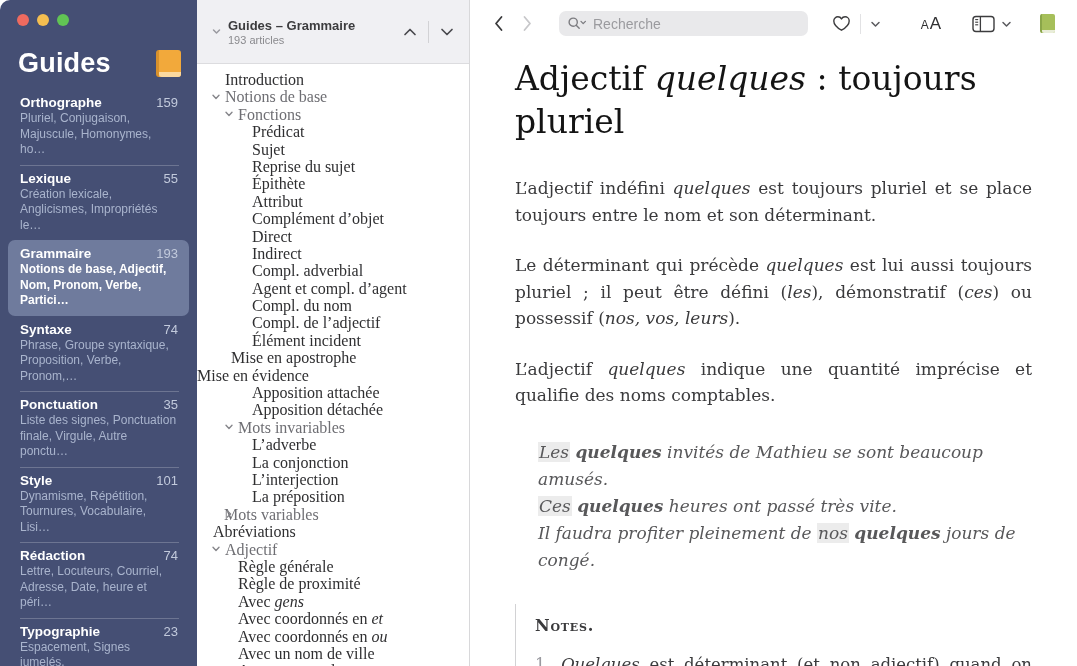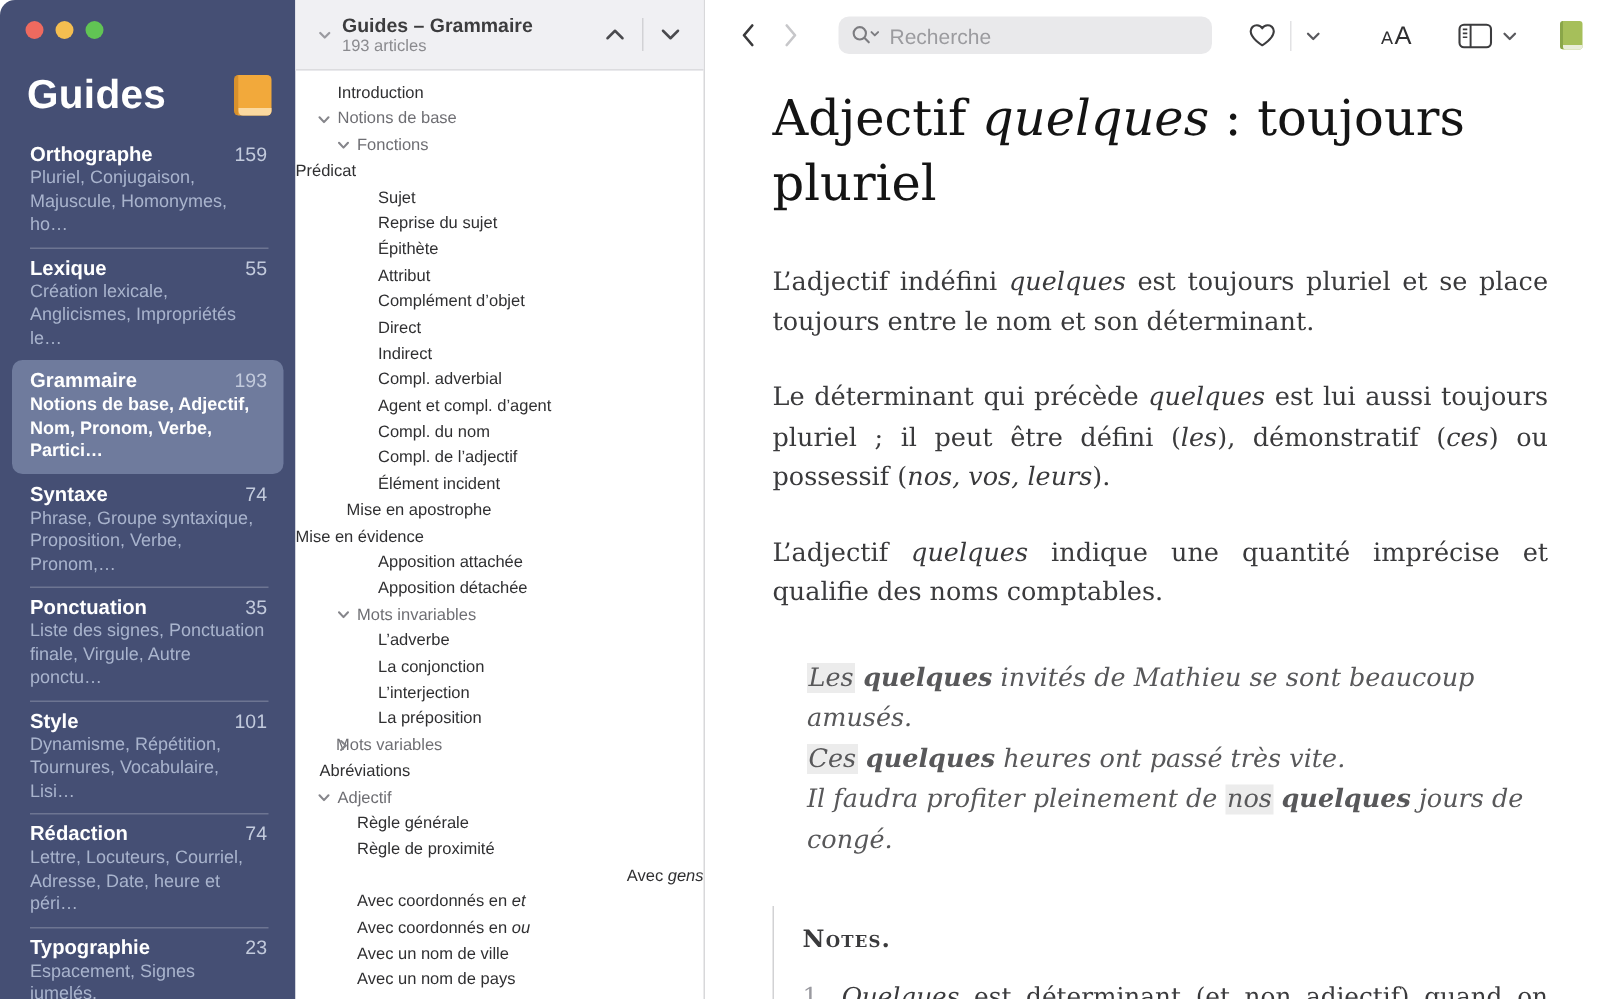--- a/index.html
+++ b/index.html
@@ -22,29 +22,29 @@
   .cat.selected { background:#6f7b9d; }
   .cat.selected::before, .cat.selected + .cat::before { border-top-color:transparent; }
   .cat-top { display:flex; justify-content:space-between; align-items:baseline; }
   .cat-name { font-size:13.5px; font-weight:bold; color:#ffffff; }
   .cat-count { font-size:13px; color:#c2cadc; font-weight:normal; }
   .cat-sub { font-size:12px; line-height:15.5px; color:#a9b4cd; margin-top:1px; }
   .cat.selected .cat-sub { color:#ffffff;font-weight:bold; }
 
   
   .middle { width:273px; min-width:273px; background:#fff; border-right:1px solid #d8d8da; display:flex; flex-direction:column; }
-  .m-header { height:47px; background:#f0f0f3; border-bottom:1px solid #dcdcdf; display:flex; align-items:center; padding:0 14px; }
+  .m-header { height:64px; background:#f0f0f3; border-bottom:1px solid #dcdcdf; display:flex; align-items:center; padding:0 14px; }
   .m-collapse { color:#9a9aa0; display:flex; align-items:center; margin-right:6px; }
   .m-titles { flex:1; min-width:0; }
   .m-title { font-size:13px; font-weight:bold; color:#3c3c3e; }
   .m-sub { font-size:11px; color:#8a8a8e; margin-top:1px; }
   .m-nav { display:flex; align-items:center; }
   .m-nav-sep { width:1px; height:22px; background:#d2d2d5; margin:0 10px; }
   .tree { flex:1; padding-top:7px; overflow:hidden; }
-  .tree-row { position:relative; height:17.4px; line-height:17.4px; font-size:11px; color:#2f2f31; white-space:nowrap; }
+  .tree-row { position:relative; height:17.4px; line-height:17.4px; font-size:16px; color:#2f2f31; white-space:nowrap;font-family:Liberation Serif, serif; }
   .tree-row.muted { color:#6e6e73; }
   .tree-chevron { position:absolute; top:3.5px; display:flex; }
 
   
   .content { flex:1; background:#fff; display:flex; flex-direction:column; overflow:hidden; }
   .toolbar { height:47px; display:flex; align-items:center; padding:0 22px 0 23px; flex:none; }
   .tb-btn { display:flex; align-items:center; justify-content:center; }
   .tb-back { margin-right:18px; }
   .tb-fwd { margin-right:26px; }
   .search { width:249px; height:25px; background:#e9e9eb; border:none; border-radius:7px; display:flex; align-items:center; padding:0 8px; margin-right:24px; }
@@ -203,21 +203,21 @@
         <div class="tree-row muted" style="padding-left: 28px;"><span class="tree-chevron" style="left: 14px;">
             <svg width="10" height="10" viewBox="0 0 10 10">
               <path d="M2 3.2 L5 6.4 L8 3.2" fill="none" stroke="#86868b" stroke-width="1.4" stroke-linecap="round" stroke-linejoin="round"></path>
             </svg>
           </span><span><span>Notions de base</span></span></div>
         <div class="tree-row muted" style="padding-left: 41px;"><span class="tree-chevron" style="left: 27px;">
             <svg width="10" height="10" viewBox="0 0 10 10">
               <path d="M2 3.2 L5 6.4 L8 3.2" fill="none" stroke="#86868b" stroke-width="1.4" stroke-linecap="round" stroke-linejoin="round"></path>
             </svg>
           </span><span><span>Fonctions</span></span></div>
-        <div class="tree-row" style=""><span><span>Prédicat</span></span></div>
+        <div class="tree-row" style="padding-left: 55px;"><span><span>Prédicat</span></span></div>
         <div class="tree-row" style="padding-left: 55px;"><span><span>Sujet</span></span></div>
         <div class="tree-row" style="padding-left: 55px;"><span><span>Reprise du sujet</span></span></div>
         <div class="tree-row" style="padding-left: 55px;"><span><span>Épithète</span></span></div>
         <div class="tree-row" style="padding-left: 55px;"><span><span>Attribut</span></span></div>
         <div class="tree-row" style="padding-left: 55px;"><span><span>Complément d’objet</span></span></div>
         <div class="tree-row" style="padding-left: 55px;"><span><span>Direct</span></span></div>
         <div class="tree-row" style="padding-left: 55px;"><span><span>Indirect</span></span></div>
         <div class="tree-row" style="padding-left: 55px;"><span><span>Compl. adverbial</span></span></div>
         <div class="tree-row" style="padding-left: 55px;"><span><span>Agent et compl. d’agent</span></span></div>
         <div class="tree-row" style="padding-left: 55px;"><span><span>Compl. du nom</span></span></div>
@@ -242,21 +242,21 @@
             </svg>
           </span><span><span>Mots variables</span></span></div>
         <div class="tree-row" style="padding-left: 16px;"><span><span>Abréviations</span></span></div>
         <div class="tree-row muted" style="padding-left: 28px;"><span class="tree-chevron" style="left: 14px;">
             <svg width="10" height="10" viewBox="0 0 10 10">
               <path d="M2 3.2 L5 6.4 L8 3.2" fill="none" stroke="#86868b" stroke-width="1.4" stroke-linecap="round" stroke-linejoin="round"></path>
             </svg>
           </span><span><span>Adjectif</span></span></div>
         <div class="tree-row" style="padding-left: 41px;"><span><span>Règle générale</span></span></div>
         <div class="tree-row" style="padding-left: 41px;"><span><span>Règle de proximité</span></span></div>
-        <div class="tree-row" style="padding-left: 41px; text-align: right;"><span><span>Avec </span><span class="i">gens</span></span></div>
+        <div class="tree-row" style="padding-left: 41px;"><span><span>Avec </span><span class="i">gens</span></span></div>
         <div class="tree-row" style="padding-left: 41px;"><span><span>Avec coordonnés en </span><span class="i">et</span></span></div>
         <div class="tree-row" style="padding-left: 41px;"><span><span>Avec coordonnés en </span><span class="i">ou</span></span></div>
         <div class="tree-row" style="padding-left: 41px;"><span><span>Avec un nom de ville</span></span></div>
         <div class="tree-row" style="padding-left: 41px;"><span><span>Avec un nom de pays</span></span></div>
       </div>
   </section>
 
   <section class="content">
     <div class="toolbar">
       <span class="tb-btn tb-back">

